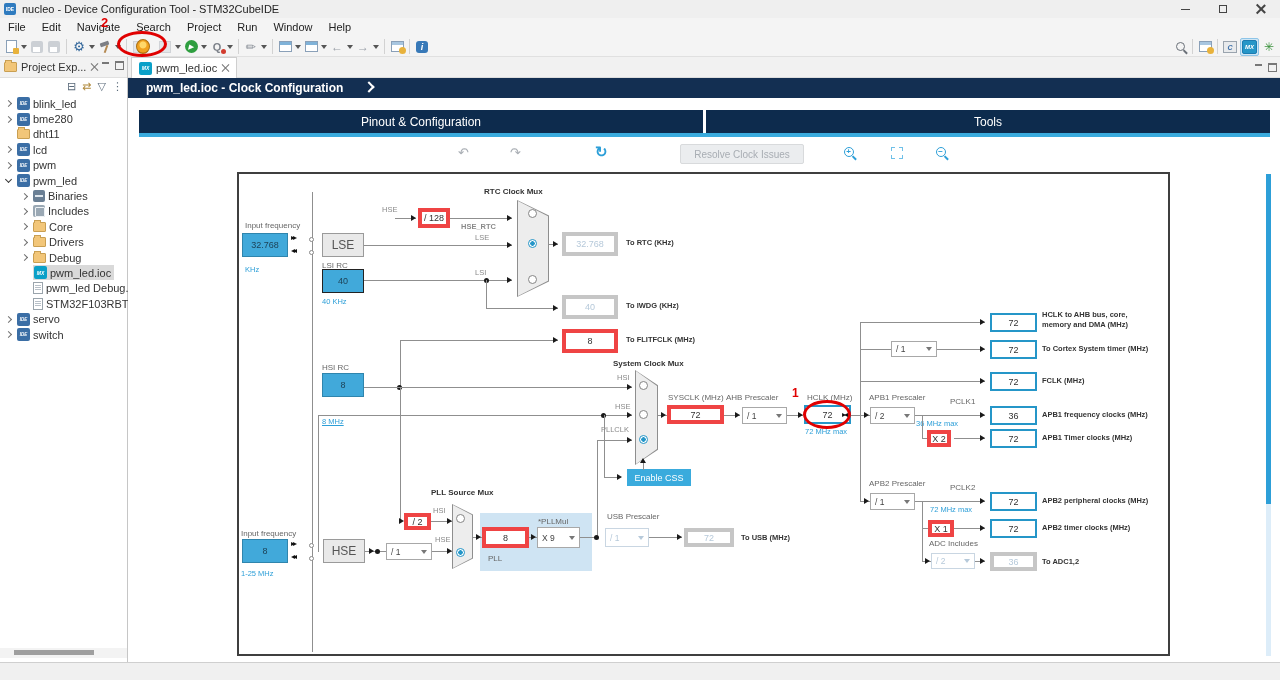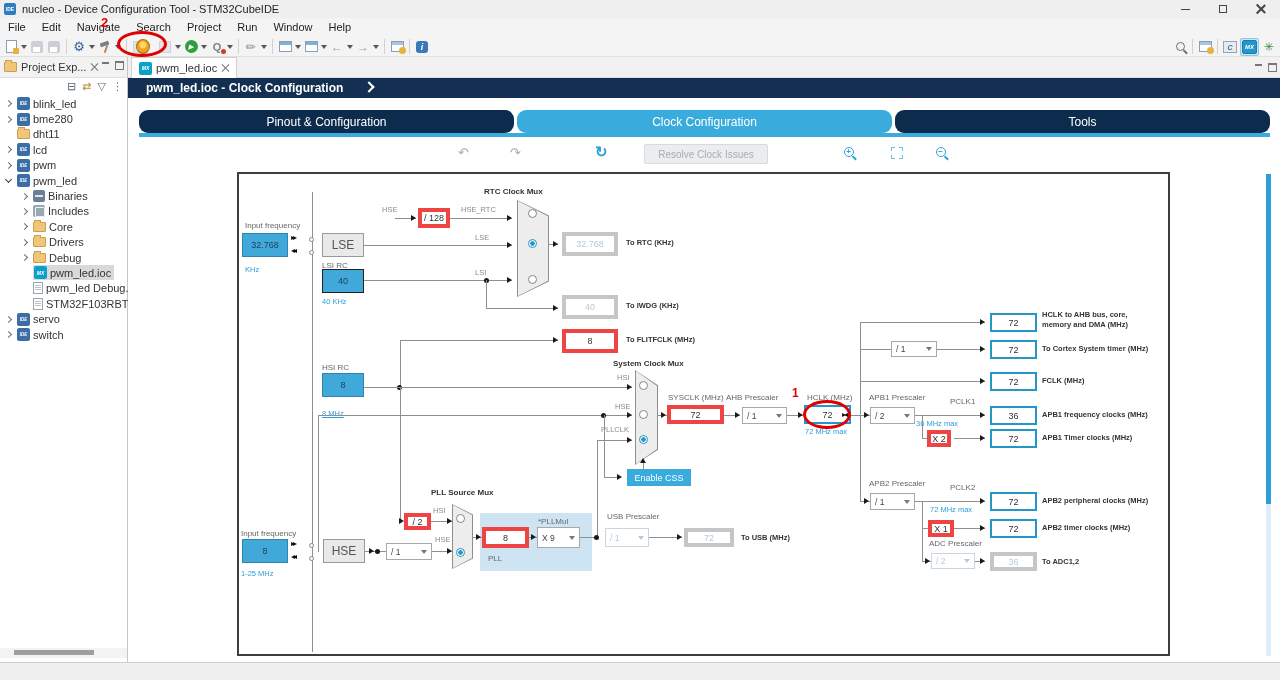--- a/index.html
+++ b/index.html
@@ -84,21 +84,21 @@
   .expscroll { position:absolute; left:0; top:591px; width:127px; height:10px; background:#f3f3f3; }
   .expthumb { position:absolute; left:14px; top:2px; width:80px; height:5px; background:#9f9f9f; }
 
   
   #editor { position:absolute; left:128px; top:57px; width:1152px; height:605px; background:#fff; }
   .etabrow { position:absolute; left:0; top:0; width:100%; height:21px; background:#f1f1f1; border-bottom:1px solid #ddd; }
   .etab { position:absolute; left:3px; top:0; height:21px; background:#fff; border:1px solid #cfcfcf; border-bottom:none; display:flex; align-items:center; gap:4px; padding:0 7px; font-size:11px; color:#333; }
   .bcrumb { position:absolute; left:0; top:21px; width:100%; height:20px; background:#132f52; color:#fff; font-size:12px; font-weight:bold; display:flex; align-items:center; padding-left:18px; }
   .bchev { position:absolute; left:237px; top:5px; width:8px; height:8px; border-top:2px solid #fff; border-right:2px solid #fff; transform:rotate(45deg); }
   .mtabs { position:absolute; left:11px; top:53px; width:1131px; height:23px; display:flex; gap:3px; }
-  .mtab { flex:1; background:#0d2b4d; color:#fff; font-size:12px; display:flex; align-items:center; justify-content:center;border-radius:9px; }
+  .mtab { flex:1; background:#0d2b4d; color:#fff; font-size:12px; display:flex; align-items:center; justify-content:center; }
   .mtab.active { background:#3aabdd; }
   .mstrip { position:absolute; left:11px; top:76px; width:1131px; height:4px; background:#3aabdd; }
   .ctools { position:absolute; left:0; top:84px; width:100%; height:28px; }
   .undoredo { color:#a9aeb4; font-size:13px; position:absolute; }
   .refresh { color:#2d9fd8; font-size:15px; font-weight:bold; position:absolute; }
   .resolvebtn { position:absolute; background:#ebedef; border:1px solid #d8dadc; color:#a8adb3; font-size:10px; display:flex; align-items:center; justify-content:center; border-radius:2px; }
   .mag { position:absolute; width:10px; height:10px; border:1.5px solid #2d9fd8; border-radius:50%; }
   .mag::after { content:""; position:absolute; width:5px; height:1.5px; background:#2d9fd8; transform:rotate(45deg); right:-4px; bottom:-2px; }
   .mag b { position:absolute; left:0; top:-1.5px; width:7px; text-align:center; font-size:8px; color:#2d9fd8; }
   .fit { position:absolute; width:12px; height:12px; border:1.5px solid #6fc0e8; }
@@ -372,30 +372,29 @@
         <i class="mm-min"></i>
         <i class="mm-max"></i>
       </span>
     </div>
     <div class="bcrumb">
       <span>pwm_led.ioc - Clock Configuration</span>
       <i class="bchev"></i>
     </div>
     <div class="mtabs">
       <div class="mtab">Pinout &amp; Configuration</div>
-      <div class="mtab active">Clock Configuration</div>
       <div class="mtab">Tools</div>
     </div>
     <div class="mstrip"></div>
 
     <div class="ctools">
       <span class="undoredo" style="left:330px;top:4px;">↶</span>
       <span class="undoredo" style="left:382px;top:4px;">↷</span>
       <span class="refresh" style="left:467px;top:2px;">↻</span>
-      <div class="resolvebtn" style="left:516px;top:3px;width:124px;height:20px;">Resolve Clock Issues</div>
+      <div class="resolvebtn" style="left:552px;top:3px;width:124px;height:20px;">Resolve Clock Issues</div>
       <span class="mag" style="left:716px;top:6px;">
           <b>+</b>
         </span>
       <span class="fit" style="left:763px;top:6px;"></span>
       <span class="mag" style="left:808px;top:6px;">
           <b>−</b>
         </span>
     </div>
 
     <div id="diagram">
@@ -413,21 +412,21 @@
       <span class="dl" style="left:83px;top:87px;">LSI RC</span>
       <div class="src hl" style="left:83px;top:95px;width:42px;height:24px;">40</div>
       <span class="bl" style="left:83px;top:123px;">40 KHz</span>
 
       <span class="ds" style="left:143px;top:31px;">HSE</span>
       <div class="w" style="left:156px;top:44px;width:21px;height:1px;"></div>
       <i class="ar ar-r" style="left:172px;top:41px;"></i>
       <div class="vb" style="left:179px;top:34px;width:32px;height:20px;">/ 128</div>
       <div class="w" style="left:211px;top:44px;width:62px;height:1px;"></div>
       <i class="ar ar-r" style="left:268px;top:41px;"></i>
-      <span class="ds" style="left:222px;top:31px;">HSE_RTC</span>
+      <span class="ds" style="left:222px;top:48px;font-weight:bold;">HSE_RTC</span>
 
       <span class="t" style="left:245px;top:13px;">RTC Clock Mux</span>
       <div class="mux" style="left:278px;top:26px;width:32px;height:97px;">
           <i class="o"></i>
           <i class="n"></i>
         </div>
       <i class="rd" style="left:289px;top:35px;"></i>
       <i class="rd sel" style="left:289px;top:65px;"></i>
       <i class="rd" style="left:289px;top:101px;"></i>
 
@@ -450,21 +449,21 @@
       <span class="ol" style="left:387px;top:127px;">To IWDG (KHz)</span>
       <div class="vb" style="left:323px;top:155px;width:56px;height:24px;">8</div>
       <span class="ol" style="left:387px;top:161px;">To FLITFCLK (MHz)</span>
       <div class="w" style="left:161px;top:166px;width:1px;height:47px;"></div>
       <div class="w" style="left:161px;top:166px;width:158px;height:1px;"></div>
       <i class="ar ar-r" style="left:314px;top:163px;"></i>
       <i class="jd" style="left:158px;top:211px;"></i>
 
       <span class="dl" style="left:83px;top:189px;">HSI RC</span>
       <div class="src" style="left:83px;top:199px;width:42px;height:24px;">8</div>
-      <span class="bl" style="left:83px;top:235px;text-decoration:underline;">8 MHz</span>
+      <span class="bl" style="left:83px;top:243px;text-decoration:underline;">8 MHz</span>
       <div class="w" style="left:125px;top:213px;width:268px;height:1px;"></div>
       <i class="ar ar-r" style="left:388px;top:210px;"></i>
 
       <span class="t" style="left:374px;top:185px;">System Clock Mux</span>
       <div class="mux" style="left:396px;top:196px;width:23px;height:95px;">
           <i class="o"></i>
           <i class="n"></i>
         </div>
       <i class="rd" style="left:400px;top:207px;"></i>
       <i class="rd" style="left:400px;top:236px;"></i>
@@ -565,21 +564,21 @@
       <span class="bl" style="left:691px;top:331px;">72 MHz max</span>
       <div class="vb bb" style="left:751px;top:318px;width:47px;height:19px;">72</div>
       <span class="ol" style="left:803px;top:322px;">APB2 peripheral clocks (MHz)</span>
       <div class="w" style="left:683px;top:327px;width:1px;height:61px;"></div>
       <div class="w" style="left:683px;top:354px;width:6px;height:1px;"></div>
       <div class="vb" style="left:689px;top:346px;width:26px;height:17px;">X 1</div>
       <div class="w" style="left:715px;top:354px;width:31px;height:1px;"></div>
       <i class="ar ar-r" style="left:741px;top:351px;"></i>
       <div class="vb bb" style="left:751px;top:345px;width:47px;height:19px;">72</div>
       <span class="ol" style="left:803px;top:349px;">APB2 timer clocks (MHz)</span>
-      <span class="dl" style="left:690px;top:365px;">ADC Prescaler</span>
+      <span class="dl" style="left:690px;top:365px;">ADC Includes</span>
       <div class="w" style="left:683px;top:387px;width:9px;height:1px;"></div>
       <i class="ar ar-r" style="left:686px;top:384px;"></i>
       <div class="dd dim" style="left:692px;top:379px;width:44px;height:16px;">
           <span>/ 2</span>
           <i></i>
         </div>
       <div class="w" style="left:736px;top:387px;width:10px;height:1px;"></div>
       <i class="ar ar-r" style="left:741px;top:384px;"></i>
       <div class="vb dim" style="left:751px;top:378px;width:47px;height:19px;">36</div>
       <span class="ol" style="left:803px;top:383px;">To ADC1,2</span>

